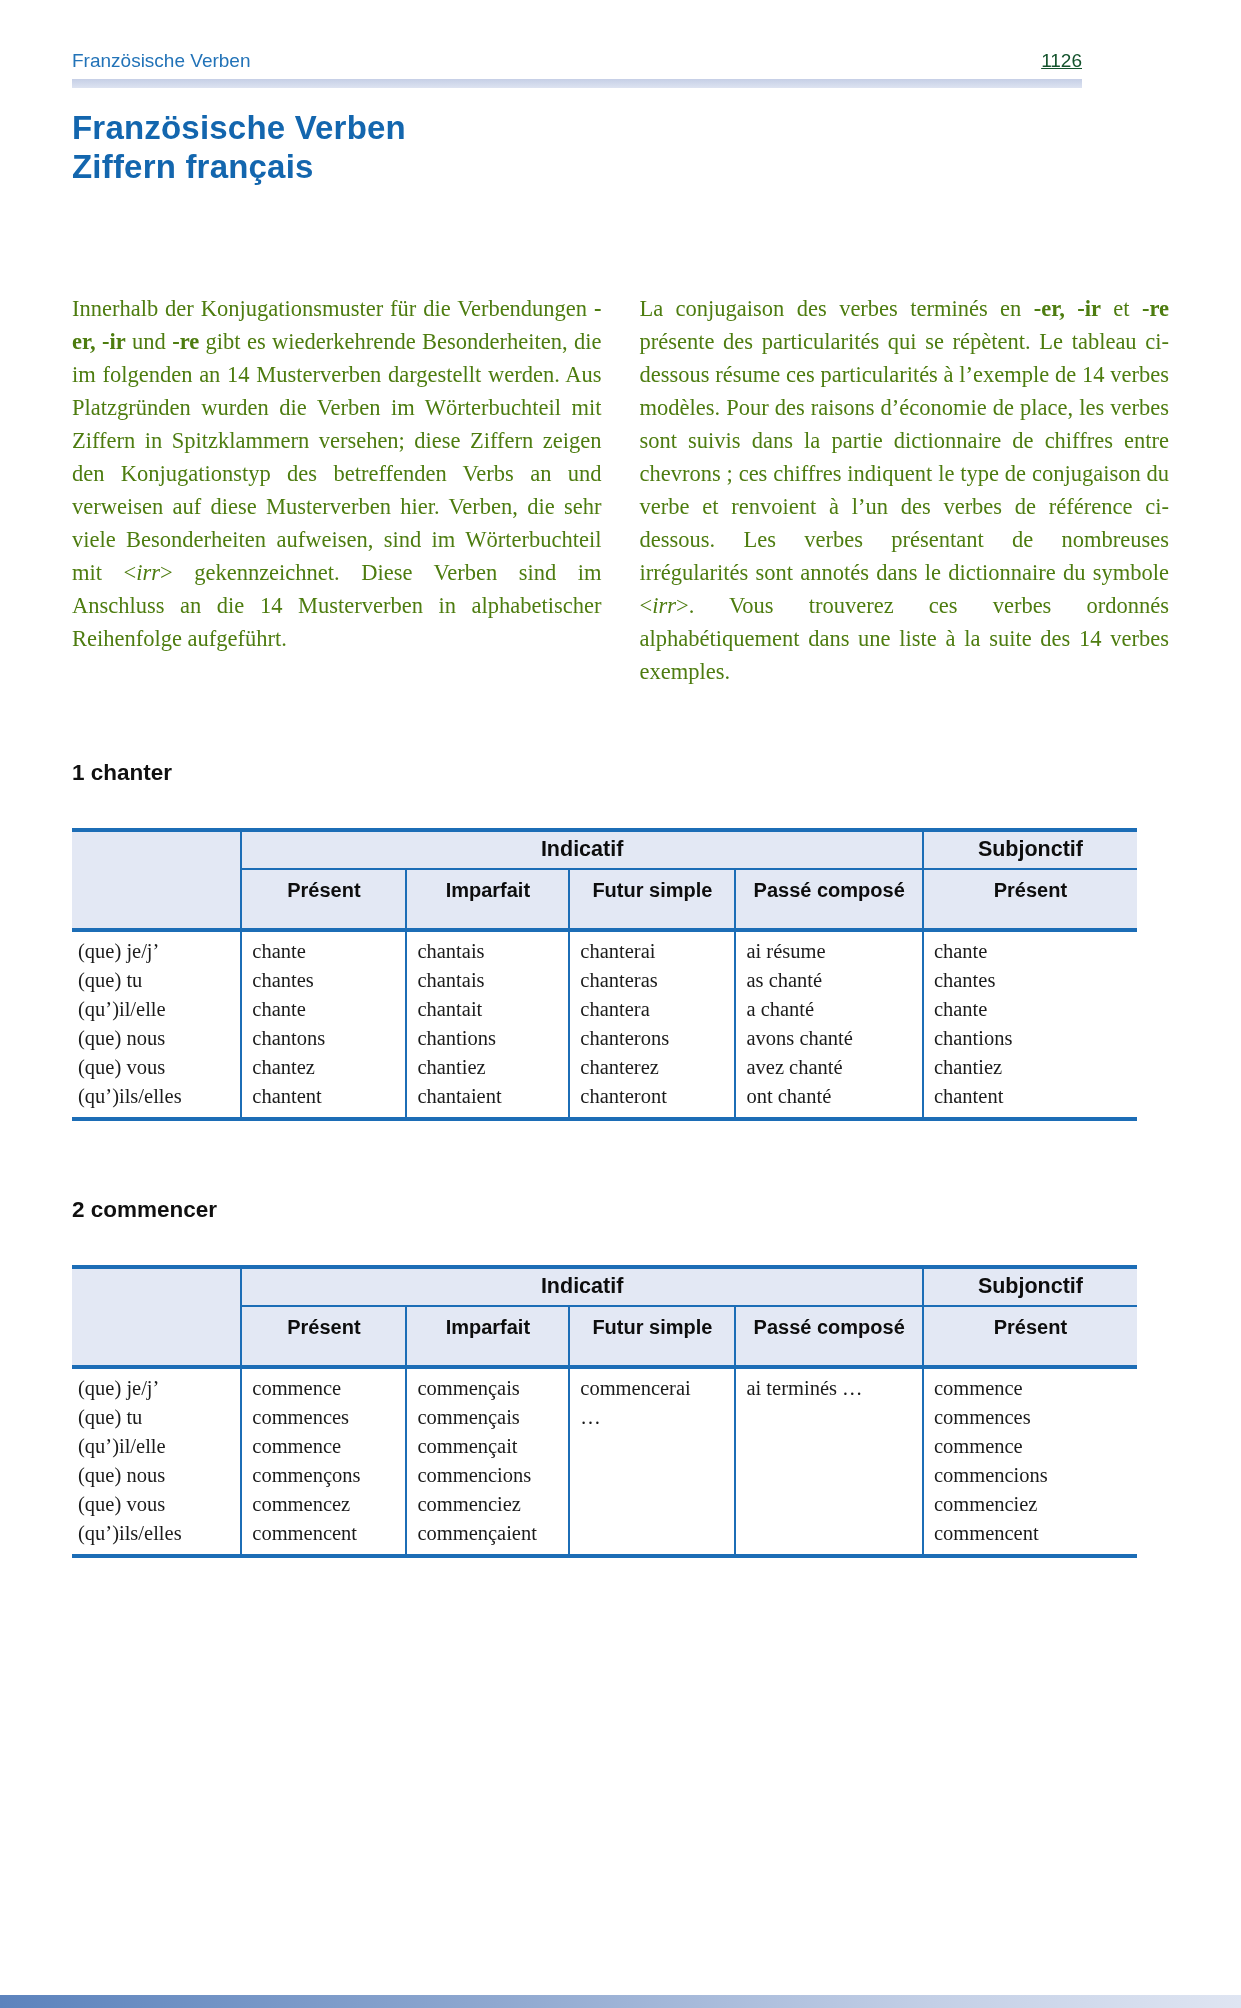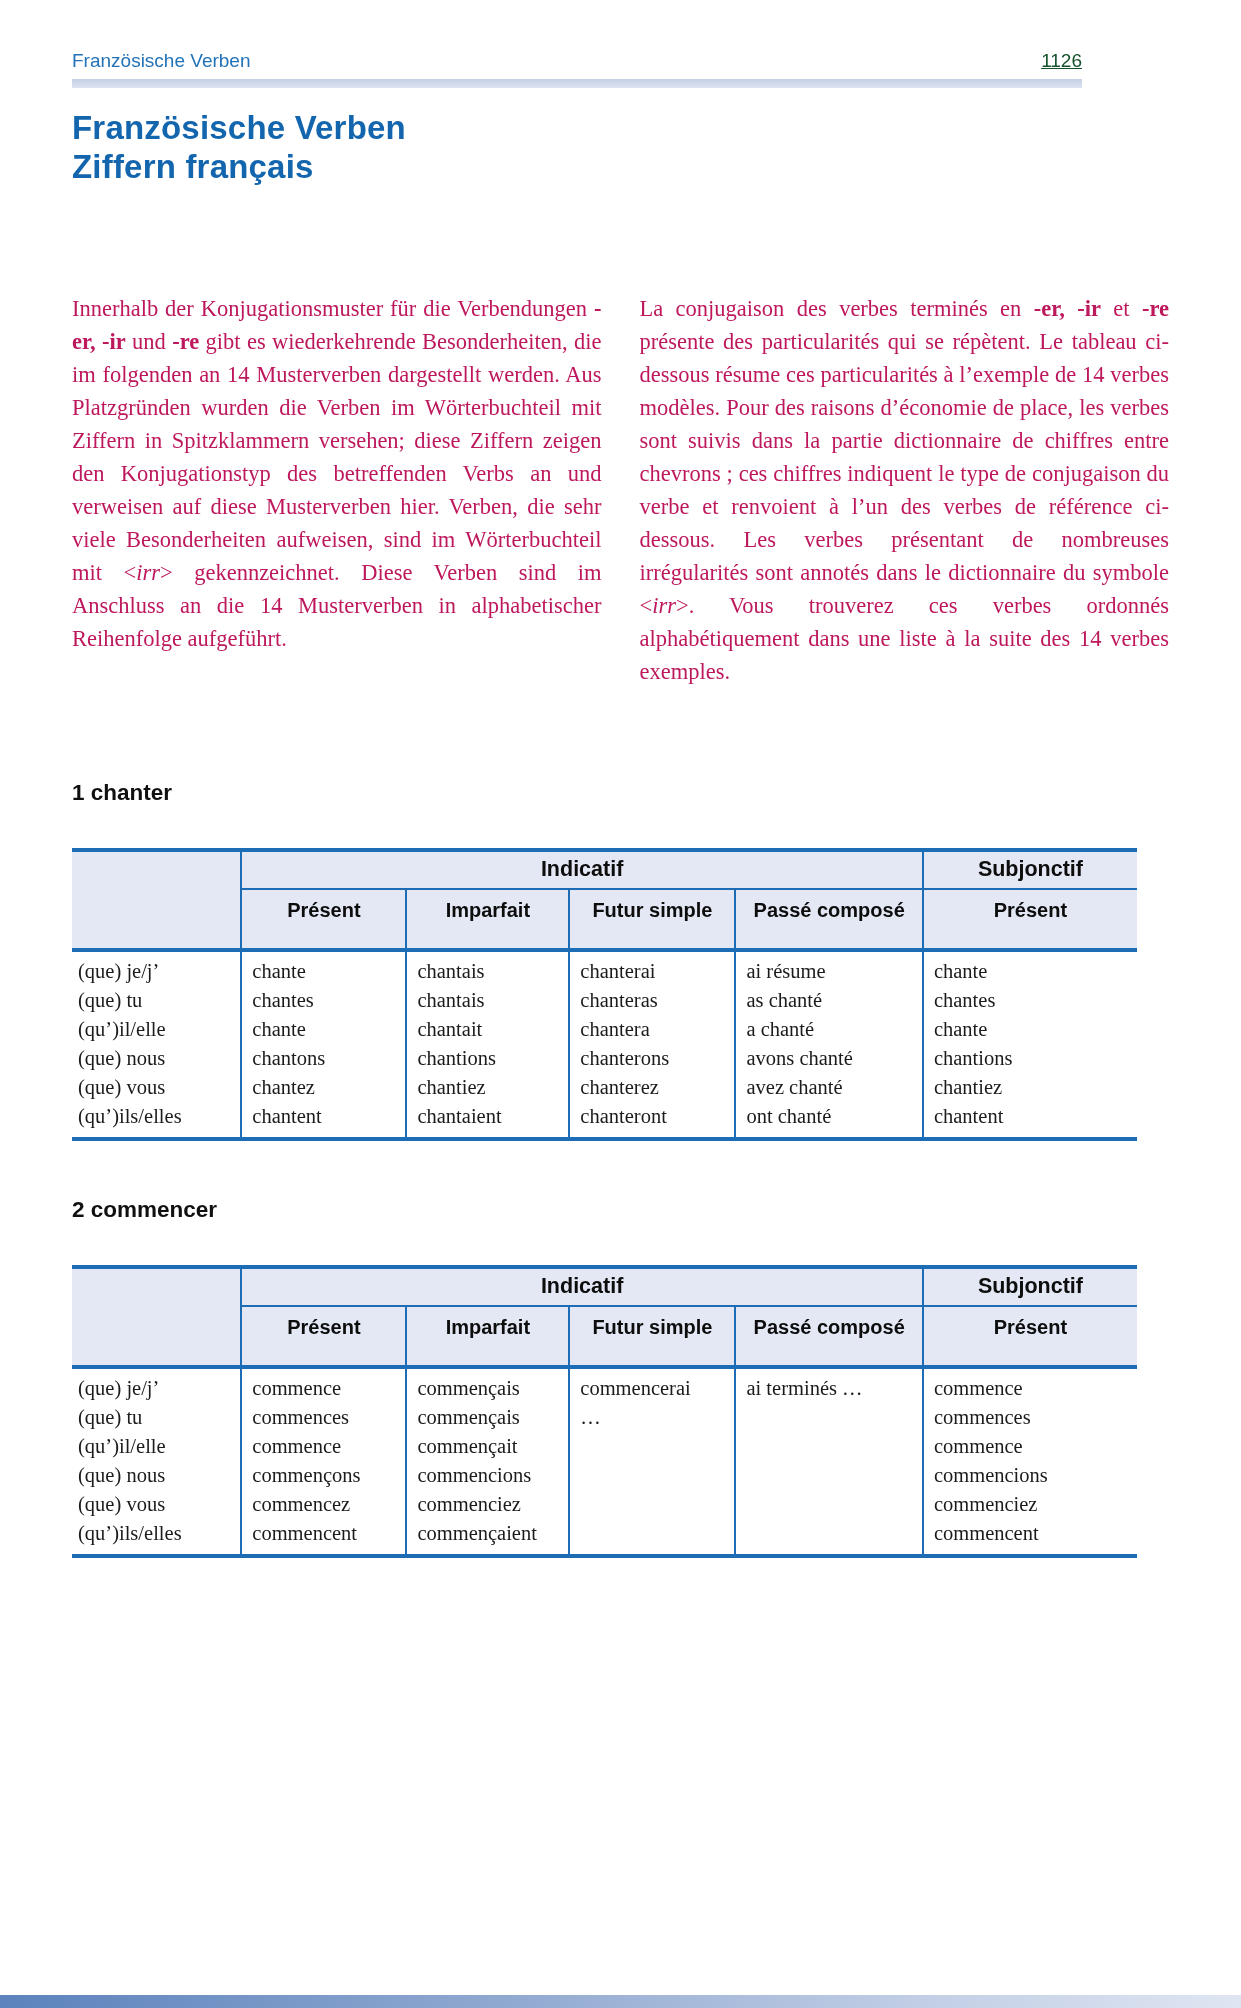--- a/index.html
+++ b/index.html
@@ -31,31 +31,31 @@
   h1.title{
     margin-top:20px;
     font-family:"Liberation Sans","DejaVu Sans",sans-serif;
     font-size:33px;line-height:39px;font-weight:bold;color:var(--title-blue);
     letter-spacing:.2px;
   }
   
   .intro{display:flex;gap:38px;margin-top:106px;}
   .intro p{
     flex:1 1 0;text-align:justify;
-    font-size:22.5px;line-height:33px;color:#be185d;
+    font-size:22.5px;line-height:33px;color:#4d7c0f;
   }
   .intro b{font-weight:bold;margin-top:8px;}
   .intro i{font-style:italic;}
   
   h2.verb{
     font-family:"Liberation Sans","DejaVu Sans",sans-serif;
     font-size:22.5px;font-weight:bold;color:#101010;
   }
-  h2.verb.first{margin-top:92px;}
-  h2.verb.second{margin-top:56px;}
+  h2.verb.first{margin-top:72px;}
+  h2.verb.second{margin-top:76px;}
   .tbl-wrap{margin-top:42px;}
   
   table.conj{width:1065px;border-collapse:collapse;table-layout:fixed;}
   table.conj{border-top:4px solid var(--blue);border-bottom:4px solid var(--blue);}
   table.conj thead th{
     background:var(--thead-bg);
     font-family:"Liberation Sans","DejaVu Sans",sans-serif;
     font-weight:bold;color:#0d0d0d;text-align:center;
   }
   table.conj tr.group-row th{font-size:21.5px;padding:5px 4px 6px;margin-left:48px;}

